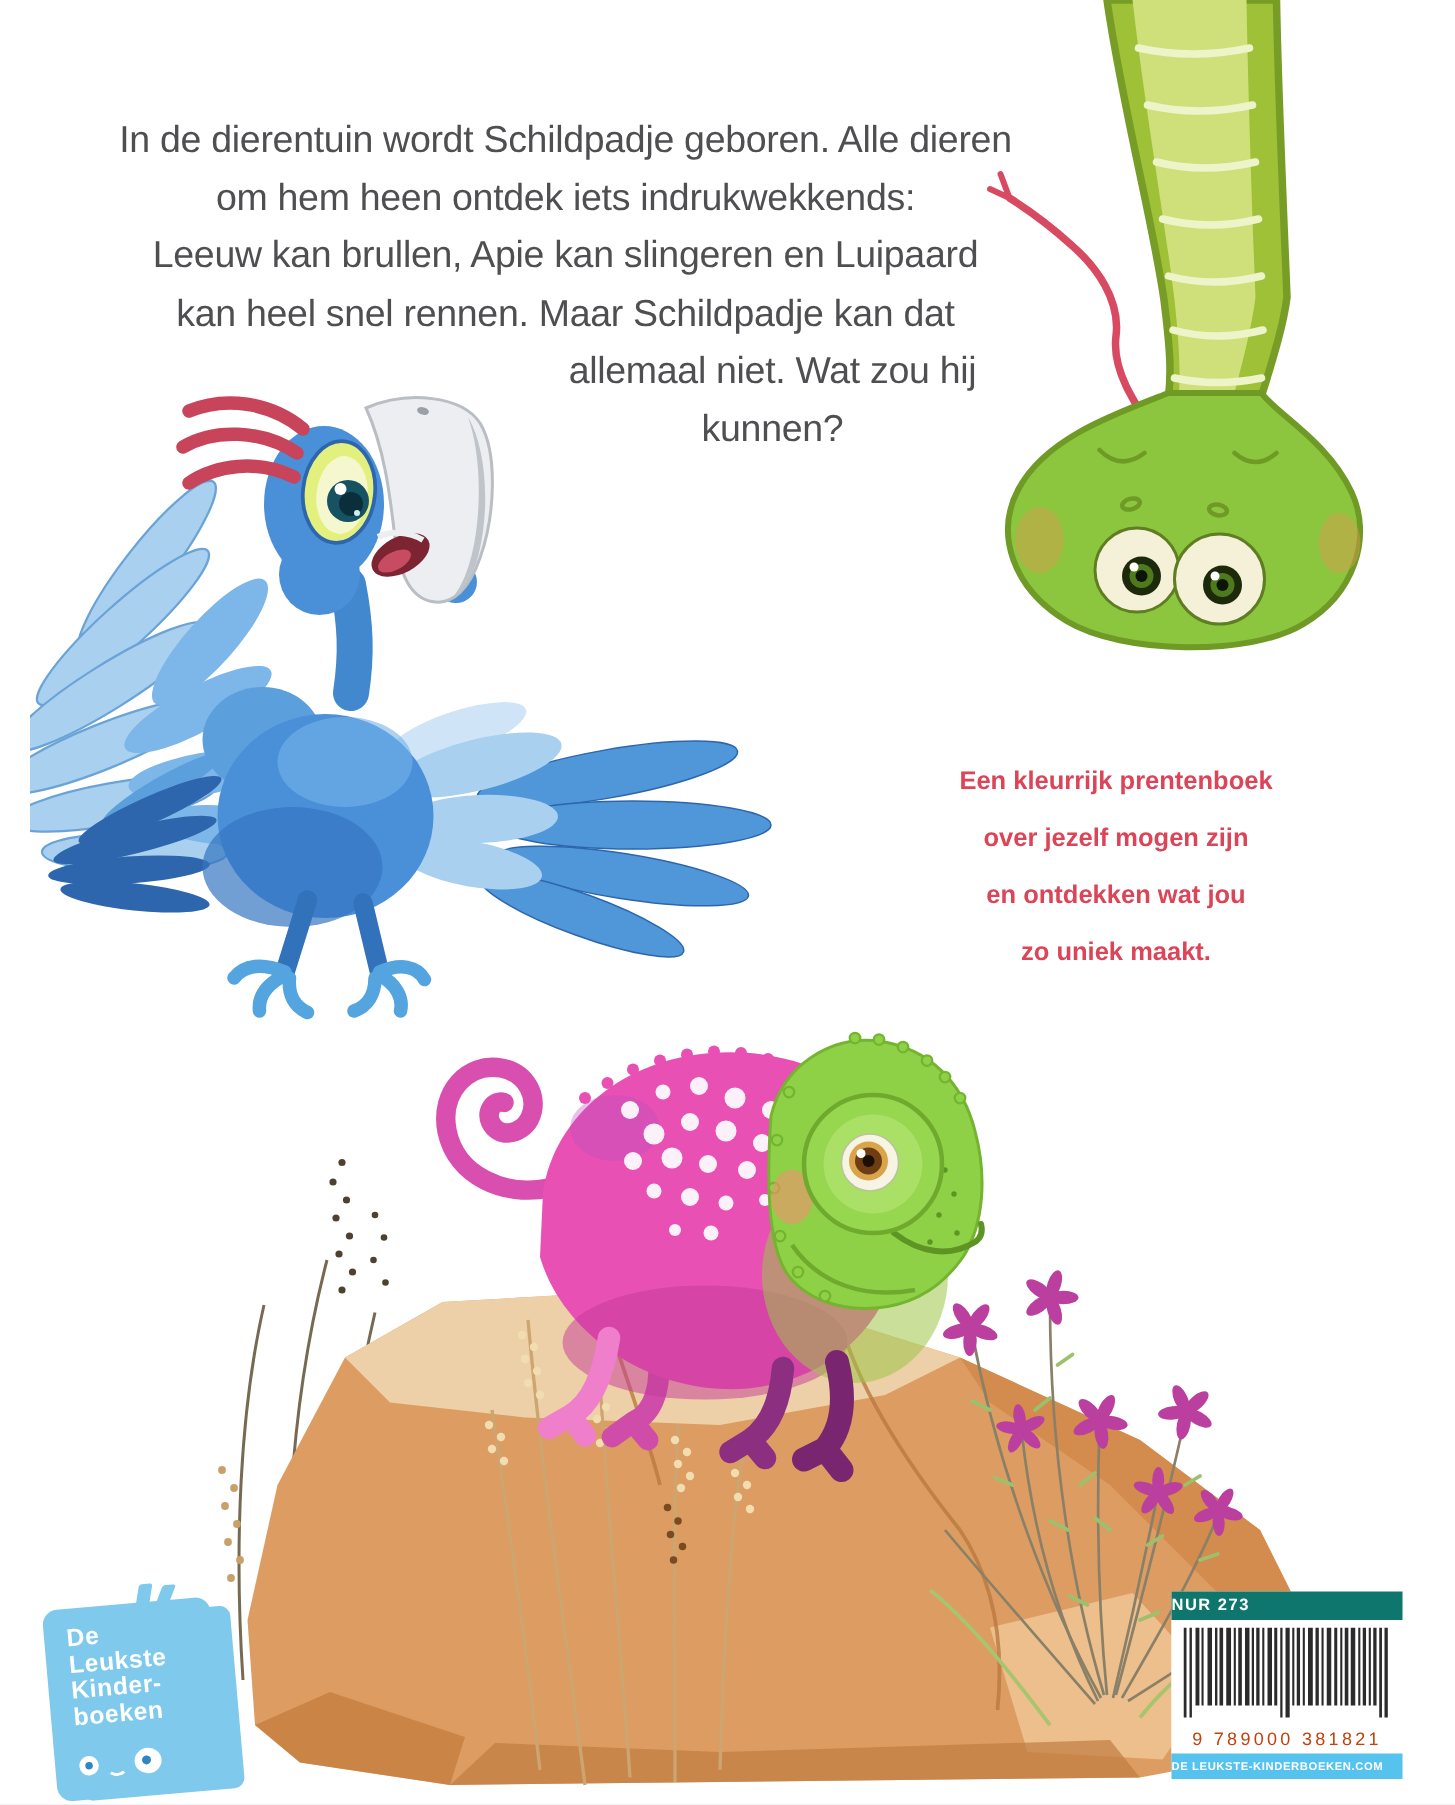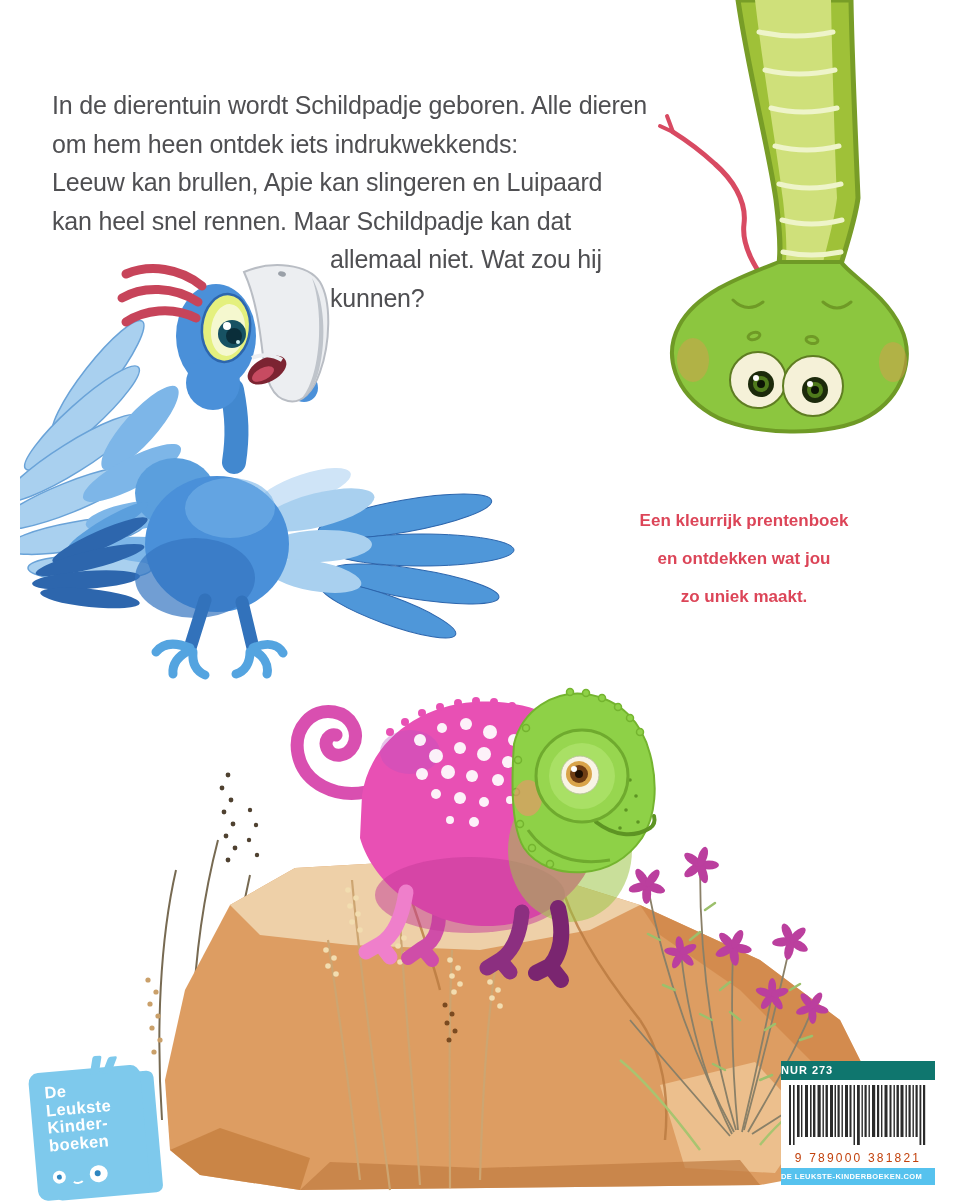--- a/index.html
+++ b/index.html
@@ -3,21 +3,21 @@
 <meta charset="utf-8">
 <style>
   html,body{margin:0;padding:0;background:#e8e8e8;}
   .cover{
     position:relative;width:970px;height:1203px;margin:0 auto;
     background:#ffffff;overflow:hidden;
     font-family:"Liberation Sans","DejaVu Sans",sans-serif;
   }
   .abs{position:absolute;}
   
-  .blurb{color:#4f4f52;font-size:25px;line-height:38.5px;letter-spacing:-0.2px;margin-top:12px;}
+  .blurb{color:#4f4f52;font-size:25px;line-height:38.5px;text-align:center;letter-spacing:-0.2px;}
   .blurb-a{left:52px;top:74px;width:650px;}
   .blurb-b{left:330px;top:228px;width:370px;}
   .blurb-c{left:337px;top:274px;width:320px;}
   .tagline{left:574px;top:502px;width:340px;color:#dc4558;font-size:17px;
            line-height:38px;font-weight:bold;text-align:center;}
   
   .logo-wrap{left:25px;top:1058px;width:148px;height:146px;transform:rotate(-5deg);}
   .logo-back{position:absolute;left:22px;top:14px;width:108px;height:122px;
              background:#7ec9ec;border:3px solid #fff;border-radius:10px;}
   .logo-front{position:absolute;left:8px;top:10px;width:112px;height:128px;
@@ -453,20 +453,21 @@
     <div>om hem heen ontdek iets indrukwekkends:</div>
     <div>Leeuw kan brullen, Apie kan slingeren en Luipaard</div>
     <div>kan heel snel rennen. Maar Schildpadje kan dat</div>
   </div>
   <div class="abs blurb blurb-b">
     <div>allemaal niet. Wat zou hij kunnen?</div>
   </div>
 
   <div class="abs tagline">
     <div>Een kleurrijk prentenboek</div>
+    <div>over jezelf mogen zijn</div>
     <div>en ontdekken wat jou</div>
     <div>zo uniek maakt.</div>
   </div>
 
   <div class="abs logo-wrap">
     <div class="logo-back"></div>
     <div class="logo-front">
       <div class="logo-tab"></div>
       <div class="logo-tab t2"></div>
       <div class="logo-text">

